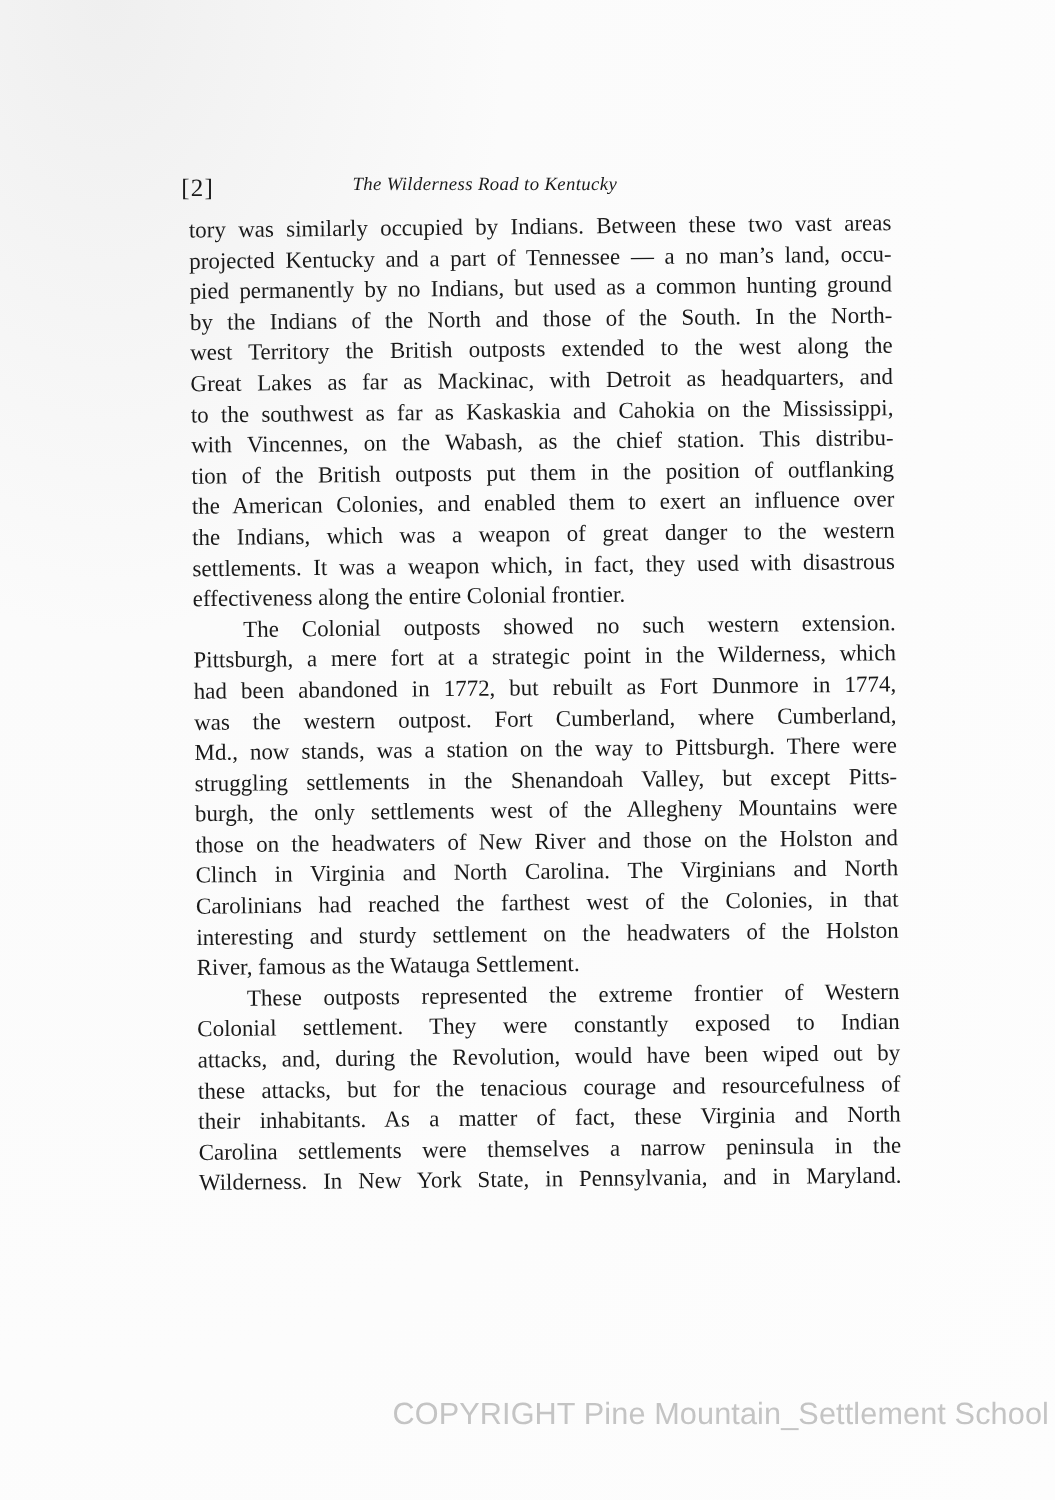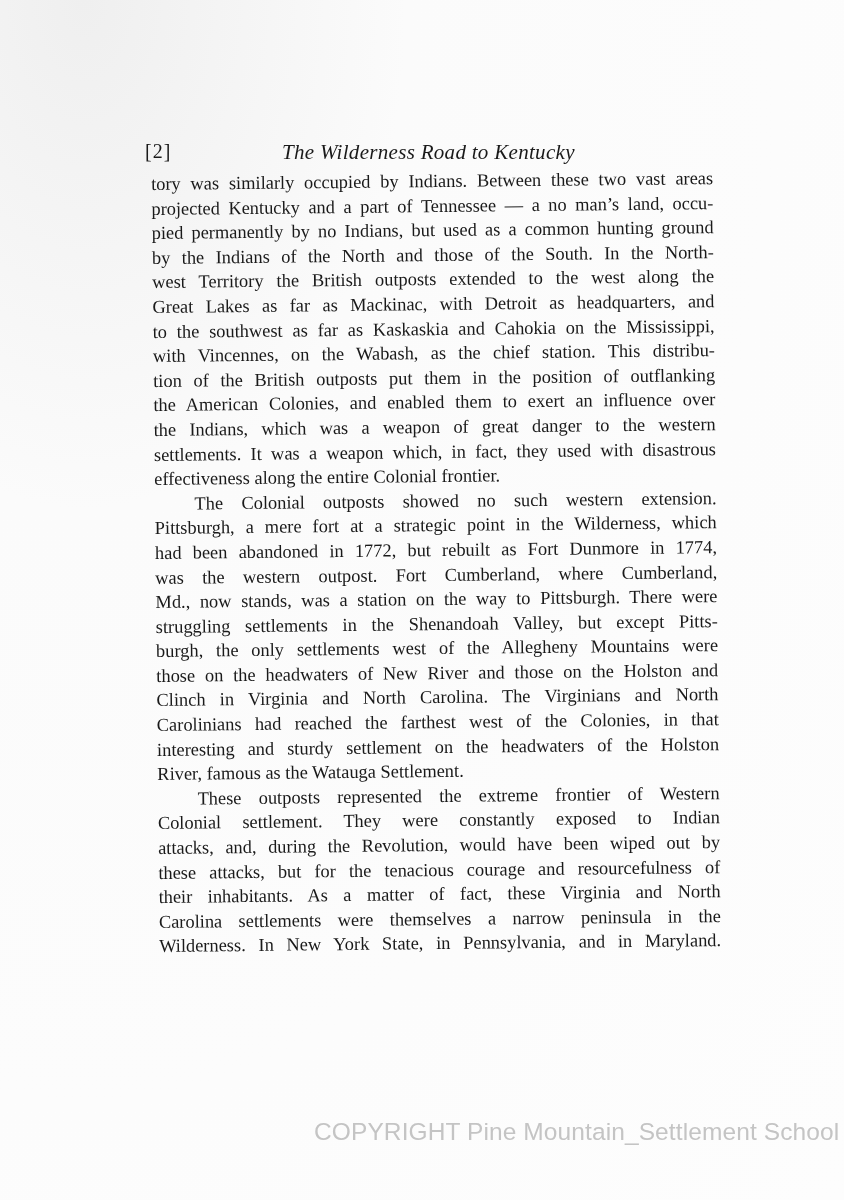--- a/index.html
+++ b/index.html
@@ -33,21 +33,21 @@
       left: 0;
       top: 2px;
       font-size: 20px;
       letter-spacing: 1px;
     }
     .head-title {
       position: absolute;
       left: 137px;
       top: 2px;
       font-style: italic;
-      font-size: 21px;
+      font-size: 15px;
       letter-spacing: 0.3px;
     }
     .body-text {
       position: absolute;
       top: 172px;
       left: 151px;
       width: 562px;
       transform: rotate(-0.6deg);
       transform-origin: top left;
     }

